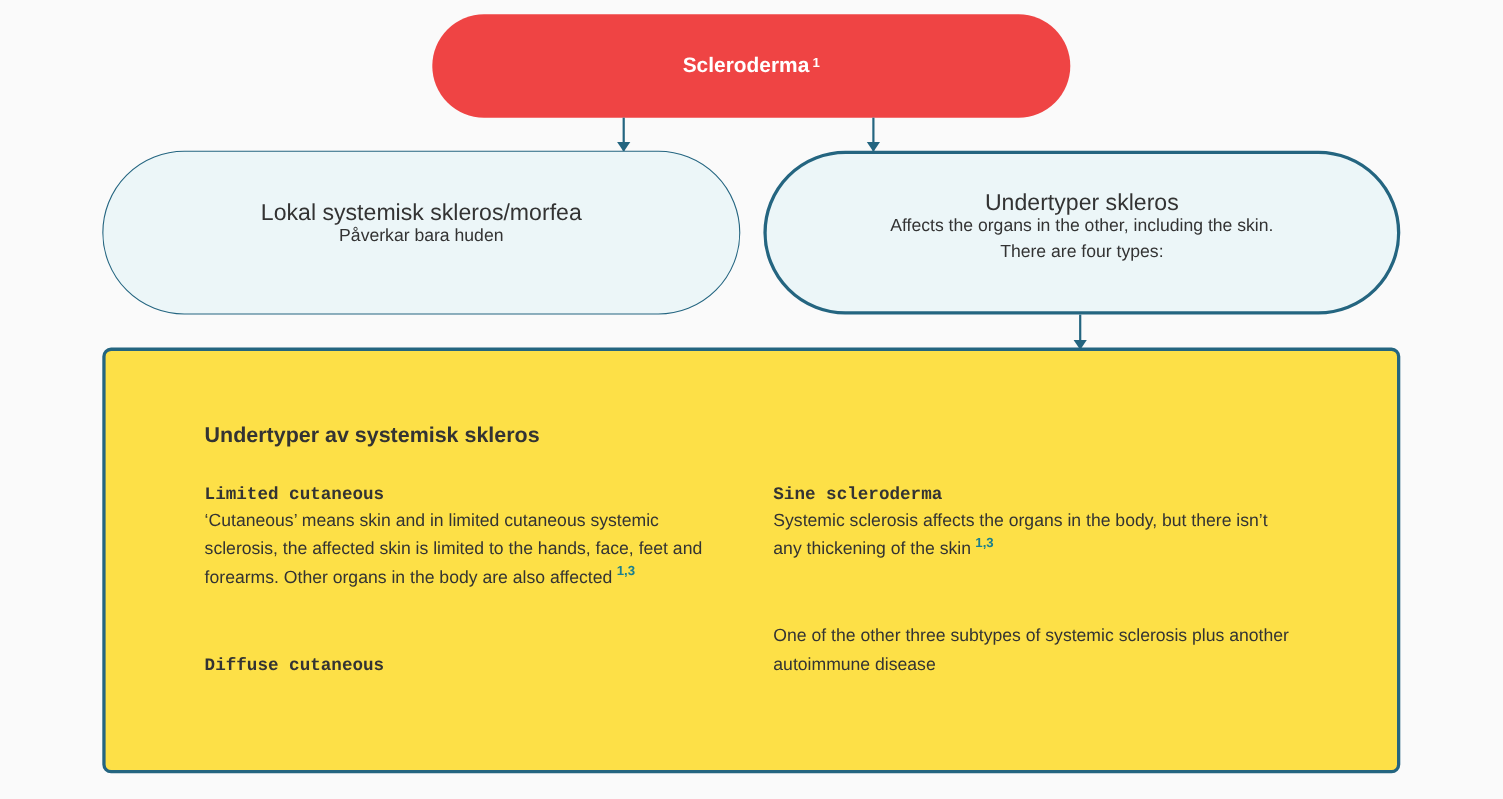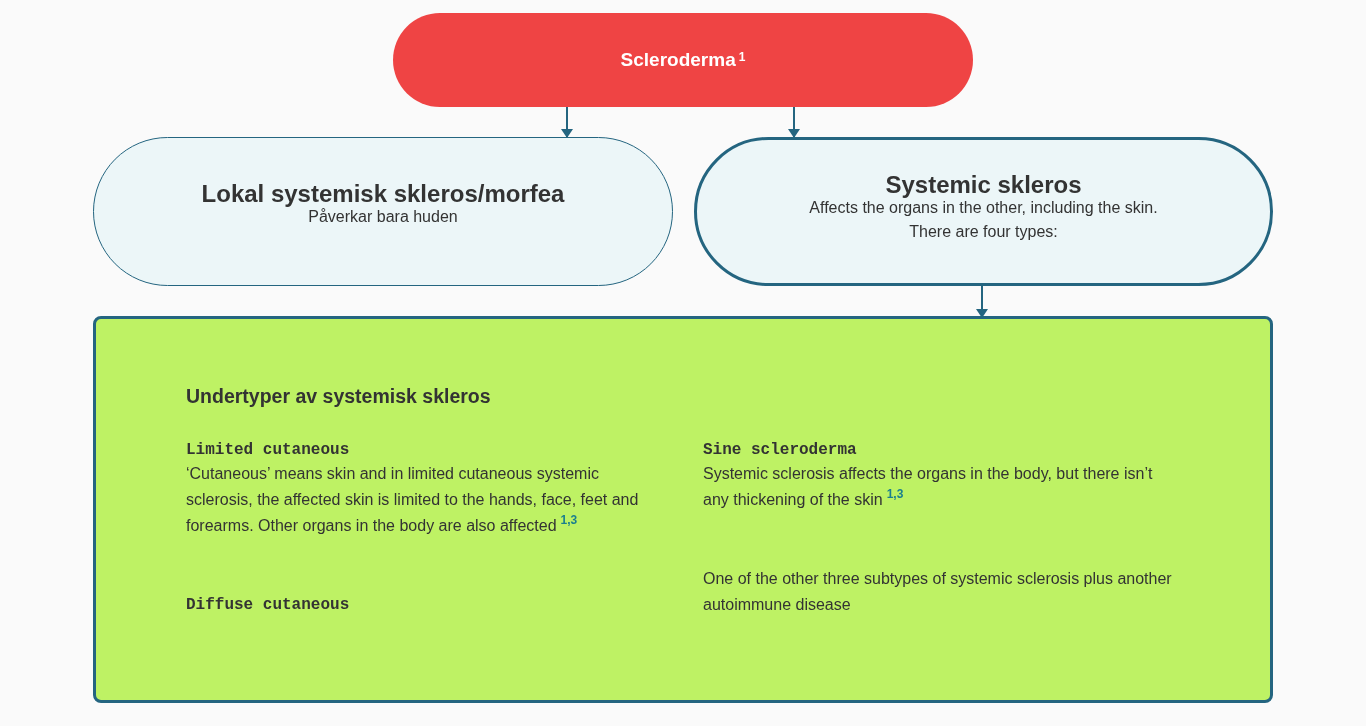--- a/index.html
+++ b/index.html
@@ -58,22 +58,22 @@
   }
   .pill-right {
     left: 694px;
     top: 137px;
     width: 579px;
     height: 149px;
     border-radius: 75px;
     border: 3px solid #246580;
   }
   .pill-title {
-    font-weight: bold;
-    font-size: 24px;
+    font-weight: normal;
+    font-size: 21px;
     color: #333333;
     margin-bottom: 0;
   }
   .pill-sub {
     font-size: 16px;
     color: #333333;
     margin-bottom: 6px;
   }
   .pill-strong {
     font-size: 16px;
@@ -105,21 +105,21 @@
 
   .subtypes-box {
     position: absolute;
     left: 93px;
     top: 316px;
     width: 1180px;
     height: 387px;
     box-sizing: border-box;
     border: 3px solid #246580;
     border-radius: 8px;
-    background: #bef264;
+    background: #fde047;
   }
   .subtypes-heading {
     position: absolute;
     left: 90px;
     top: 66px;
     font-size: 19.5px;
     font-weight: bold;
     color: #333333;
   }
   .subtype {
@@ -163,21 +163,21 @@
 
   <div class="arrow arrow-1"></div>
   <div class="arrow arrow-2"></div>
 
   <div class="pill pill-left">
     <div class="pill-title">Lokal systemisk skleros/morfea</div>
     <div class="pill-sub">Påverkar bara huden</div>
   </div>
 
   <div class="pill pill-right">
-    <div class="pill-title">Systemic skleros</div>
+    <div class="pill-title">Undertyper skleros</div>
     <div class="pill-sub">Affects the organs in the other, including the skin.</div>
     <div class="pill-strong">There are four types:</div>
   </div>
 
   <div class="arrow arrow-3"></div>
 
   <div class="subtypes-box">
     <div class="subtypes-heading">Undertyper av systemisk skleros</div>
 
     <div class="subtype st-1">

